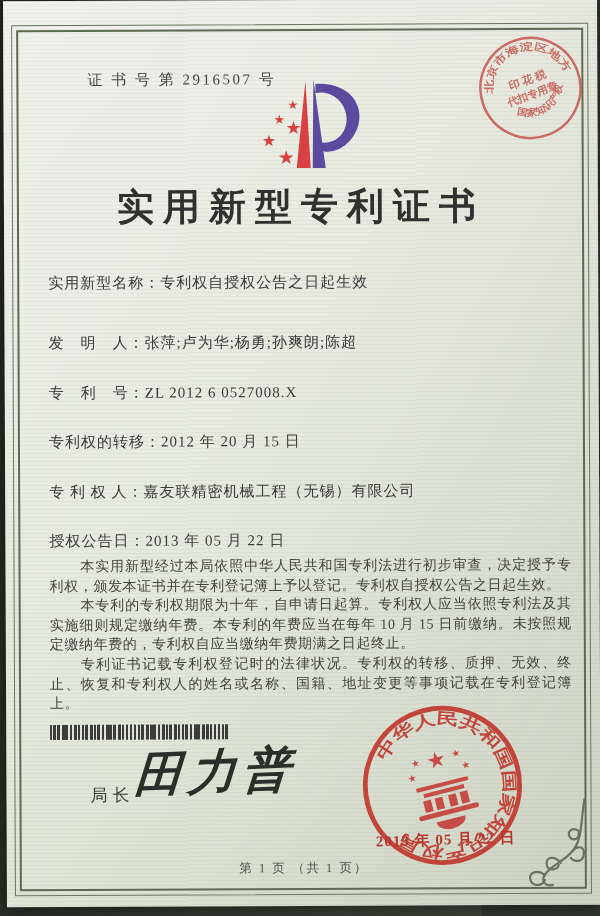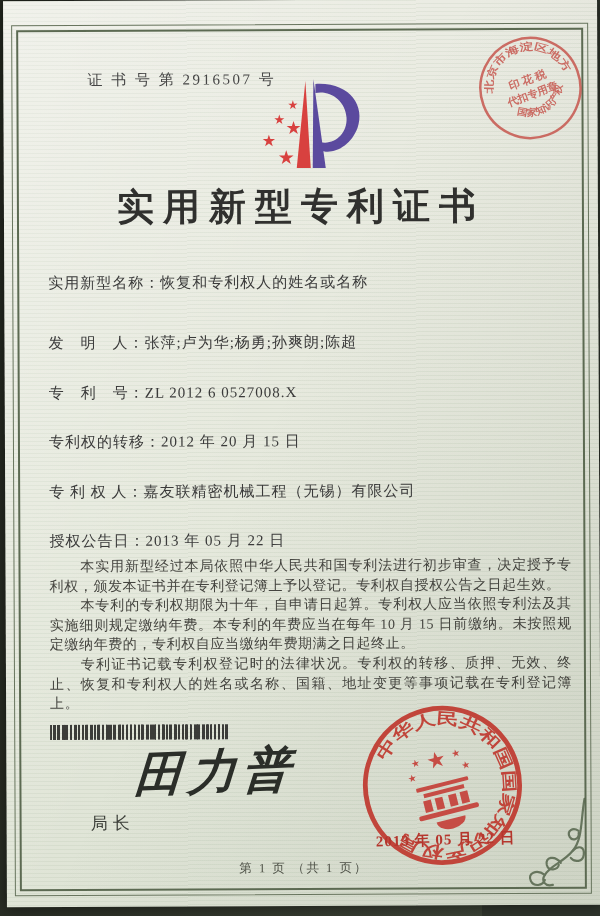--- a/index.html
+++ b/index.html
@@ -26,21 +26,21 @@
   .fieldrow{left:44px;right:30px;font-size:15px;color:#3a3a3a;letter-spacing:1px;}
   .fieldrow .lbl{}
   .paras{left:44px;right:28px;top:556px;font-size:14px;line-height:19.6px;color:#44443f;letter-spacing:.6px;text-align:justify;}
   .paras p{margin:0;text-indent:2.2em;}
   .barcode{left:44px;top:724px;width:178px;height:15px;
     background:
       repeating-linear-gradient(90deg,#20201e 0 2px,rgba(0,0,0,0) 2px 4px),
       repeating-linear-gradient(90deg,#20201e 0 1px,rgba(0,0,0,0) 1px 7px),
       repeating-linear-gradient(90deg,rgba(0,0,0,0) 0 3px,#20201e 3px 5px,rgba(0,0,0,0) 5px 11px);
     opacity:.85;}
-  .commissioner{left:84px;top:783px;font-size:17px;letter-spacing:5px;color:#3b3e38;margin-top:28px;}
+  .commissioner{left:84px;top:783px;font-size:17px;letter-spacing:5px;color:#3b3e38;}
   .signature{left:128px;top:740px;font-size:48px;font-weight:700;color:#2b2e29;
     transform:rotate(-2deg) skewX(-6deg);letter-spacing:6px;font-style:italic;}
   .sealdate{left:366px;top:831px;width:146px;text-align:center;font-size:15px;font-weight:700;
     color:#b5362d;letter-spacing:1px;transform:rotate(-1.5deg);}
   .footer{left:0;top:860px;width:100%;text-align:center;font-size:12.5px;letter-spacing:2px;color:#4d5046;}
   .seal-svg{left:352px;top:702px;opacity:.92;}
   .tax-svg{left:472px;top:34px;opacity:.78;}
   .logo-svg{left:246px;top:76px;}
   .corner-svg{right:10px;bottom:14px;opacity:.85;}
 </style>
@@ -84,21 +84,21 @@
       <text x="38" y="33" font-size="12" fill="#d8413f">★</text>
       <text x="24" y="48" font-size="13" fill="#d8413f">★</text>
       <text x="36" y="58" font-size="18" fill="#d8413f">★</text>
       <text x="12" y="70" font-size="16" fill="#d8413f">★</text>
       <text x="28" y="88" font-size="19" fill="#d8413f">★</text>
     </svg>
 
     <div class="abs title">实用新型专利证书</div>
 
     <div class="abs fieldrow" style="top:273px;">
-      <span class="lbl">实用新型名称：</span><span>恢复和专利权人的姓名或名称</span>
+      <span class="lbl">实用新型名称：</span><span>专利权自授权公告之日起生效</span>
     </div>
     <div class="abs fieldrow" style="top:333px;">
       <span class="lbl">发　明　人：</span><span>张萍;卢为华;杨勇;孙爽朗;陈超</span>
     </div>
     <div class="abs fieldrow" style="top:383px;">
       <span class="lbl">专　利　号：</span><span>ZL 2012 6 0527008.X</span>
     </div>
     <div class="abs fieldrow" style="top:432px;">
       <span class="lbl">专利权的转移：</span><span>2012 年 20 月 15 日</span>
     </div>

